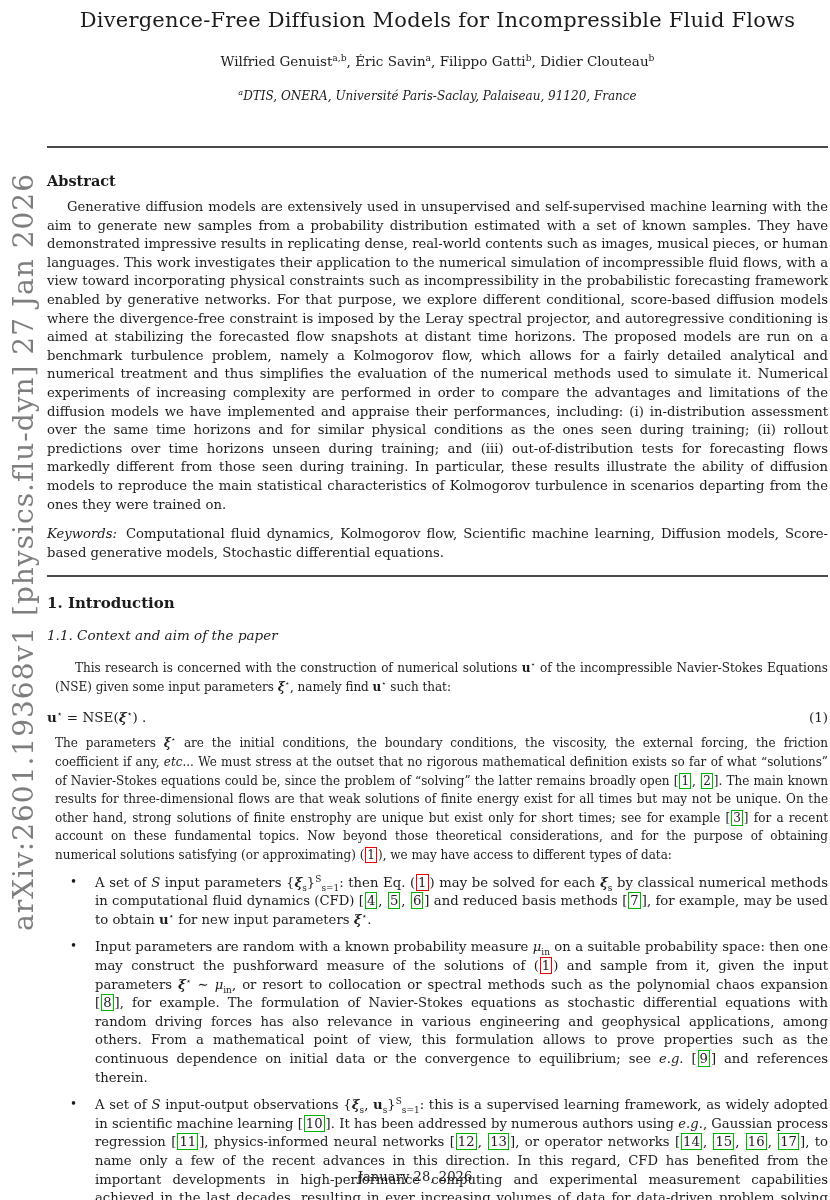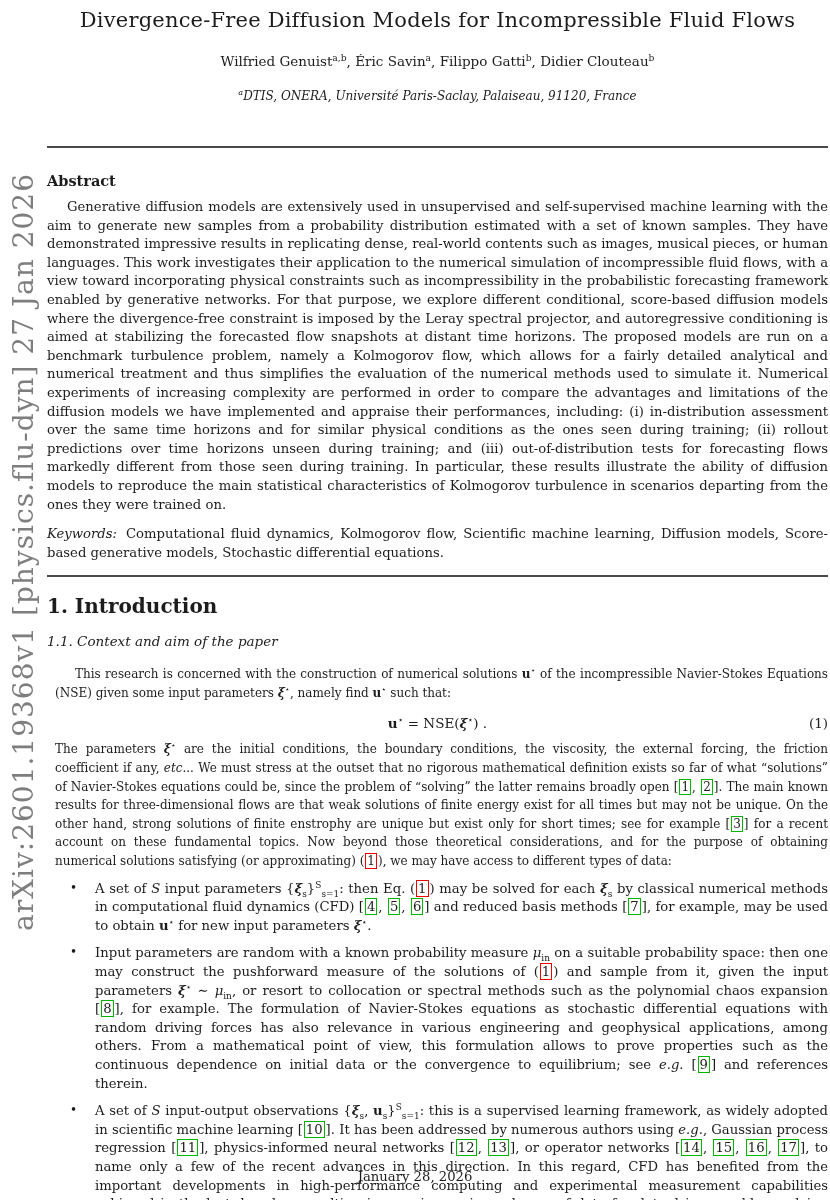--- a/index.html
+++ b/index.html
@@ -11,25 +11,25 @@
   .title{font-size:21px;font-weight:normal;text-align:center;margin:8px 0 0 0;letter-spacing:.2px;}
   .authors{text-align:center;font-size:13.5px;margin-top:21px;}
   .affiliations{text-align:center;font-style:italic;font-size:12px;margin-top:19px;line-height:16px;}
   .rule{border:none;border-top:2px solid #4a4a4a;margin:0;}
   .rule-top{margin-top:42px;}
   .rule-mid{margin-top:13px;}
   .abstract-head{font-weight:bold;font-size:14.5px;margin-top:24px;}
   .abstract-body{font-size:13.2px;line-height:18.6px;text-align:justify;text-indent:20px;margin:9px 0 0 0;}
   .keywords{font-size:13.2px;line-height:18.6px;text-align:justify;margin:11px 0 0 0;}
   .kw-label{font-style:italic;margin-right:9px;}
-  .section{font-size:20px;font-weight:bold;margin:17px 0 0 0;}
+  .section{font-size:15px;font-weight:bold;margin:17px 0 0 0;}
   .subsection{font-size:13.5px;font-style:italic;font-weight:normal;margin:15px 0 16px 0;}
   .para{font-size:12px;line-height:18.6px;text-align:justify;margin:7px 0 0 8px;}
   .indent{text-indent:20px;}
-  .equation{position:relative;text-align:center;font-size:13.5px;margin:13px 0 9px 0;}
+  .equation{position:relative;font-size:13.5px;margin:13px 0 9px 0;}
   .eq-tag{position:absolute;right:0;top:0;}
   .bullets{list-style:none;margin:9px 0 0 0;padding:0;}
   .bullets li{position:relative;padding-left:48px;margin-top:9px;font-size:13.2px;line-height:18.6px;text-align:justify;}
   .dot{position:absolute;left:23px;top:-1px;font-size:12px;}
   .footer{position:absolute;bottom:16px;left:0;width:100%;text-align:center;font-size:13.2px;}
   
   .seg-p{}
   .seg-i,.seg-m{font-style:italic;}
   .seg-b{font-weight:bold;}
   .seg-bi{font-weight:bold;font-style:italic;}

